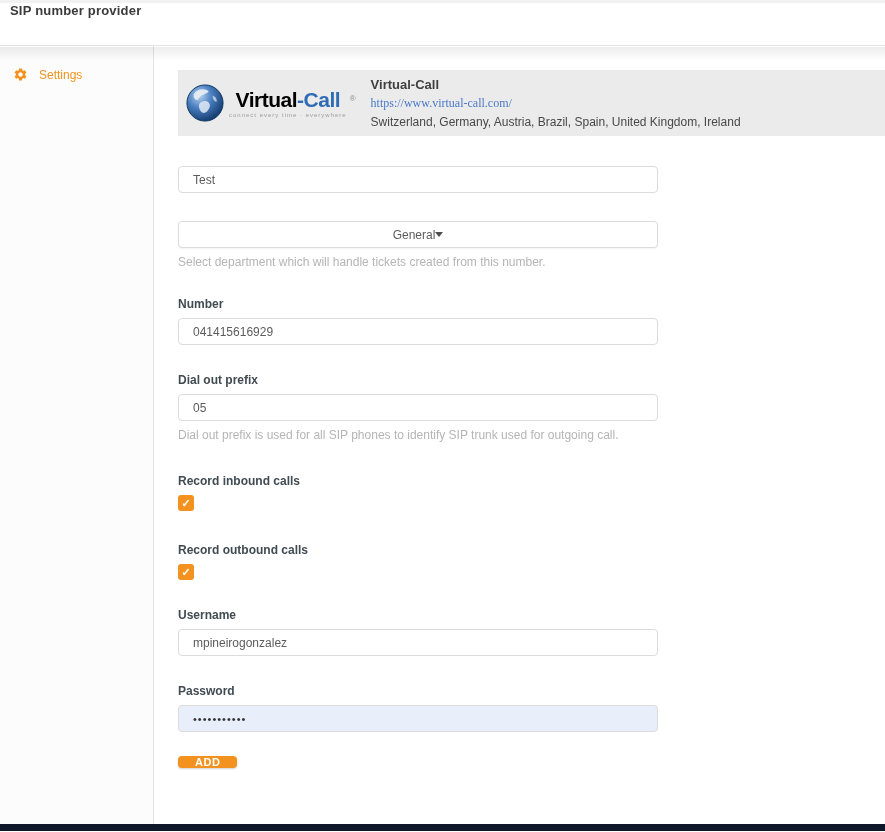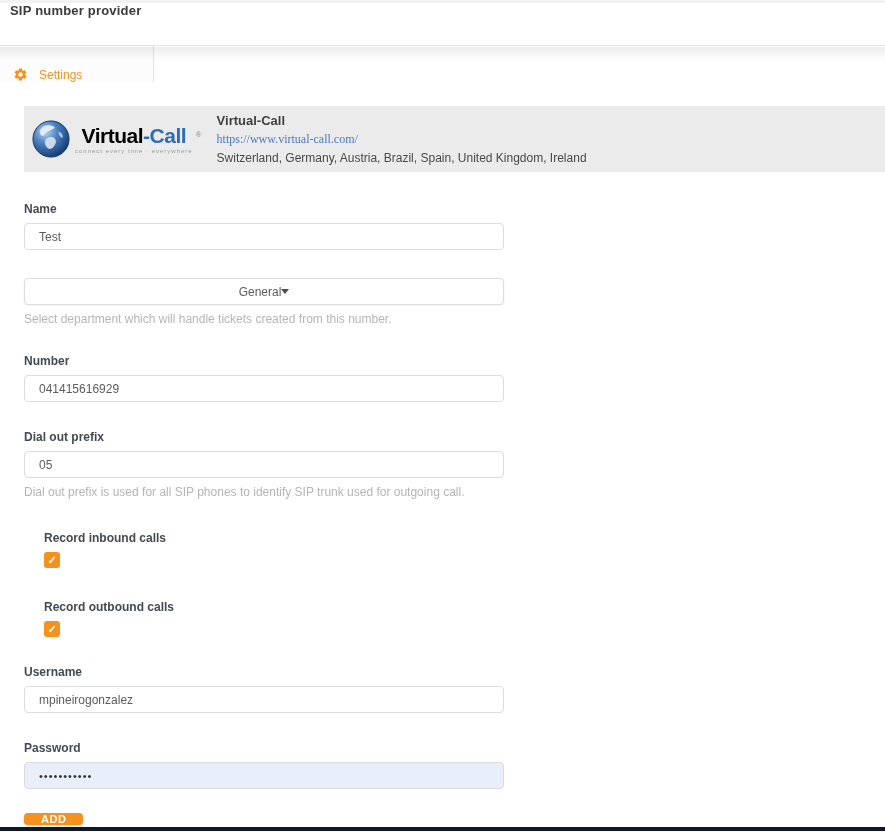--- a/index.html
+++ b/index.html
@@ -19,21 +19,21 @@
   .top-strip{height:3px;background:#f2f2f2;}
   .header{
     height:43px;background:#fff;display:flex;align-items:flex-start;
     padding-left:10px;border-bottom:1px solid #e4e4e4;position:relative;z-index:3;
   }
   .header-title{font-size:13px;font-weight:bold;color:#3b3b3b;letter-spacing:.2px;}
   .shadow-band{
     position:absolute;top:47px;left:0;right:0;height:14px;z-index:2;pointer-events:none;
     background:linear-gradient(to bottom, rgba(0,0,0,0.07), rgba(0,0,0,0));
   }
-  .main{display:flex;height:785px;border-bottom:4px solid #0f172a;flex-direction:column;}
+  .main{display:flex;height:785px;border-bottom:7px solid #0f172a;}
   .sidebar{
     width:154px;flex-shrink:0;background:#fcfcfc;border-right:1px solid #e3e3e3;
     padding-top:21px;
   }
   .sidebar-item{display:flex;align-items:center;padding-left:13px;cursor:pointer;}
   .gear-icon{width:15px;height:15px;margin-right:11px;flex-shrink:0;}
   .sidebar-label{color:var(--accent-orange);font-size:12px;}
   .content{flex:1;padding:24px 0 0 24px;background:#fff;overflow:hidden;}
 
   .provider-card{
@@ -69,21 +69,21 @@
     margin-top:7px;width:480px;height:27px;border:1px solid #dcdcdc;border-radius:4px;
     padding:0 14px;font-size:12px;color:#5c5c5c;background:#fff;
     display:flex;align-items:center;justify-content:center;cursor:pointer;
     box-shadow:0 1px 2px rgba(0,0,0,0.05);
   }
   .caret-icon{
     width:0;height:0;border-left:4px solid transparent;border-right:4px solid transparent;
     border-top:5px solid #4d4d4d;
   }
   .help-text{margin-top:7px;font-size:12px;color:#b5b5b5;}
-  .checkbox-field{margin-top:32px;margin-left:20px;}
+  .checkbox-field{margin-top:32px;}
   .checkbox{
     margin-top:7px;width:16px;height:16px;background:var(--accent-orange);
     border-radius:3px;color:#fff;font-size:11px;font-weight:bold;
     display:flex;align-items:center;justify-content:center;cursor:pointer;line-height:1;
   }
   .add-button{
     margin-top:24px;background:var(--accent-orange);color:#fff;border:none;border-radius:4px;
     padding:0 17px;font-size:11px;font-weight:bold;letter-spacing:.5px;cursor:pointer;
     font-family:"Liberation Sans", sans-serif;box-shadow:0 1px 2px rgba(0,0,0,0.18);
   }
@@ -135,21 +135,20 @@
         <span class="reg-mark">®</span>
       </div>
       <div class="card-info">
         <div class="card-name">Virtual-Call</div>
         <div class="card-url">https://www.virtual-call.com/</div>
         <div class="card-countries">Switzerland, Germany, Austria, Brazil, Spain, United Kingdom, Ireland</div>
       </div>
     </div>
 
     <div class="field field-tight">
-      <label class="field-label">Name</label>
       <input class="text-input" type="text" value="Test" style="">
     </div>
 
     <div class="field">
       <div class="select-box">
         <span>General</span>
         <span class="caret-icon"></span>
       </div>
       <div class="help-text">Select department which will handle tickets created from this number.</div>
     </div>

